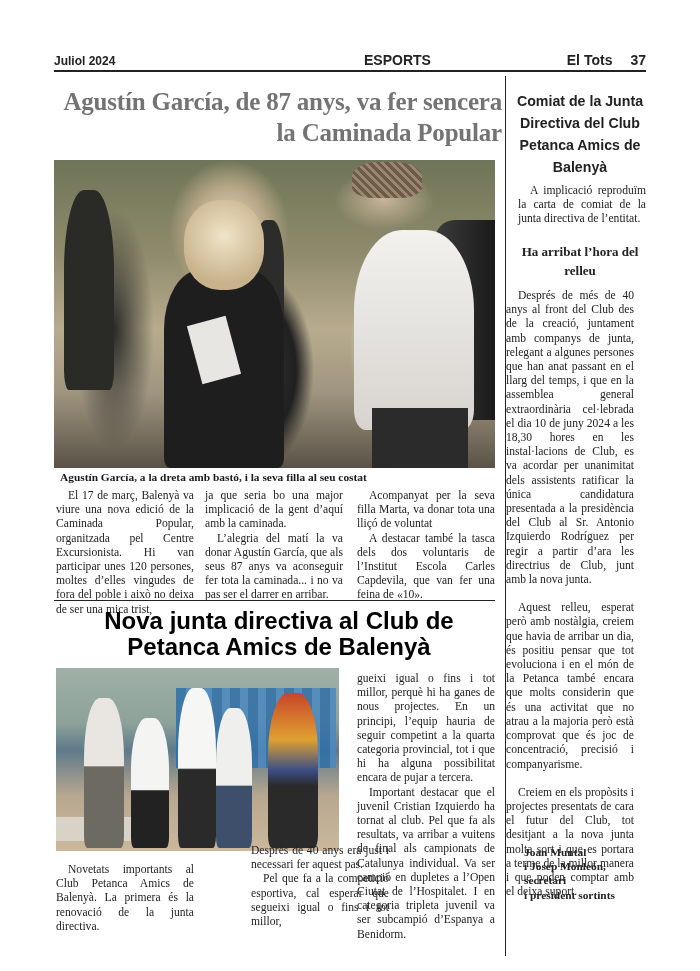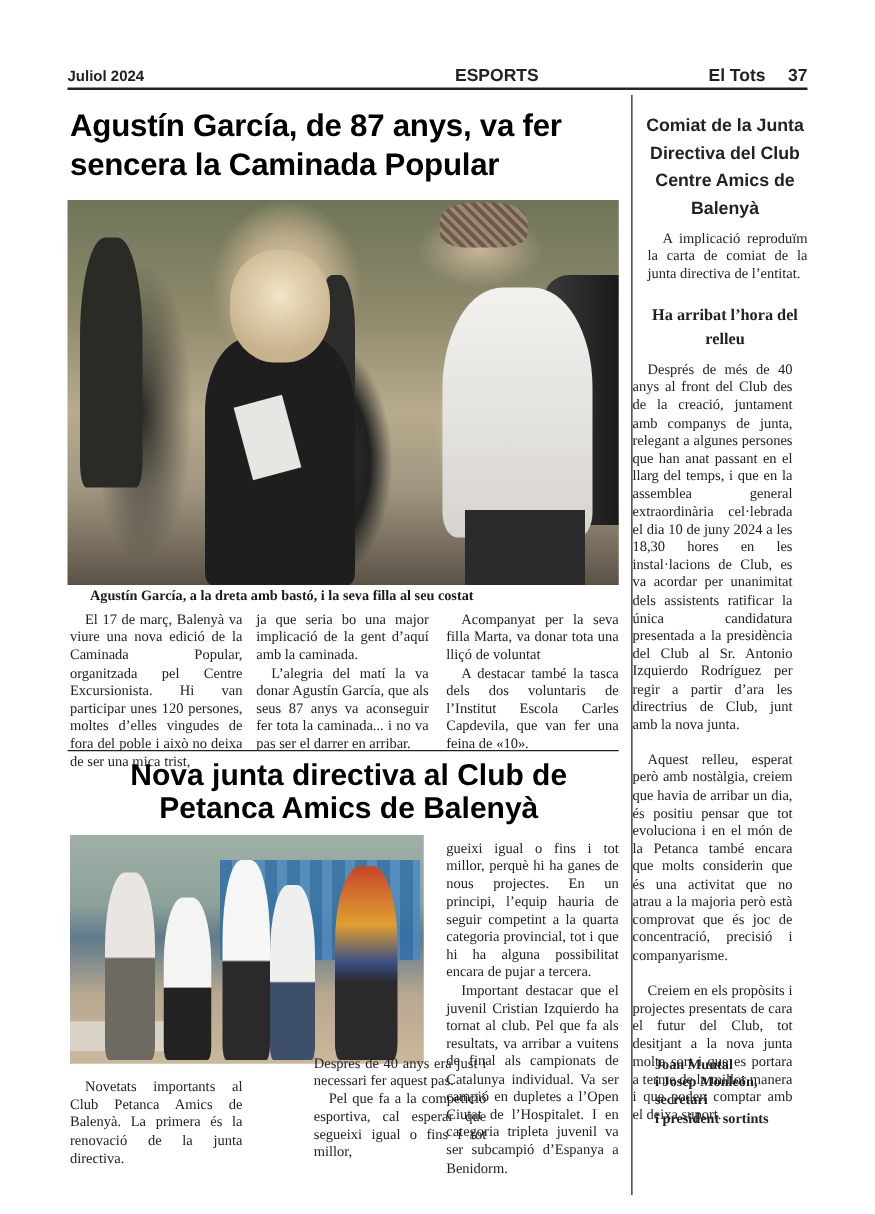--- a/index.html
+++ b/index.html
@@ -8,42 +8,42 @@
 
     .header { position: absolute; left: 54px; top: 52px; width: 592px; height: 20px; }
     .header .left { position: absolute; left: 0; top: 2px; font-family: "Liberation Sans", sans-serif; font-weight: bold; font-size: 12px; color: #222; }
     .header .center { position: absolute; left: 310px; top: 0; font-family: "Liberation Sans", sans-serif; font-weight: bold; font-size: 14px; color: #222; }
     .header .right { position: absolute; right: 0; top: 0; font-family: "Liberation Sans", sans-serif; font-weight: bold; font-size: 14px; color: #222; padding-left: 24px; }
     .header .right .pg { margin-left: 18px; }
     .header-rule { position: absolute; left: 54px; top: 70px; width: 592px; height: 2px; background: #222; }
 
     .vrule { position: absolute; left: 505px; top: 76px; width: 1px; height: 880px; background: #222; }
 
-    .h1 { position: absolute; left: 56px; top: 86px; width: 446px; text-align: left; font-family: Liberation Sans, sans-serif; font-weight: bold; font-size: 25px; line-height: 31px; color: #000000; letter-spacing: -0.2px; }
+    .h1 { position: absolute; left: 56px; top: 86px; width: 446px; text-align: right; font-family: Liberation Serif, serif; font-weight: bold; font-size: 25px; line-height: 31px; color: #737373; letter-spacing: -0.2px; }
 
     .photo1 { position: absolute; left: 54px; top: 160px; width: 441px; height: 308px; overflow: hidden;
       background:
         radial-gradient(ellipse 60px 70px at 175px 70px, #e6dcc8 0%, #b8a888 60%, transparent 100%),
         radial-gradient(ellipse 50px 30px at 330px 40px, #c8b49a 0%, transparent 100%),
         radial-gradient(ellipse 80px 120px at 360px 190px, #f0efee 0%, #d8d6d4 55%, transparent 80%),
         radial-gradient(ellipse 60px 100px at 200px 210px, #3a3a3a 0%, #202020 70%, transparent 100%),
         radial-gradient(ellipse 40px 120px at 60px 170px, #2a2a28 0%, transparent 100%),
         linear-gradient(180deg, #6f7558 0%, #8f8a6c 30%, #b8ab8e 55%, #a09680 75%, #5a5246 100%);
     }
     .photo1 .ph-hat { position: absolute; left: 298px; top: 2px; width: 70px; height: 36px; border-radius: 40% 40% 30% 30%; background: repeating-linear-gradient(45deg, #6d5b4a 0 3px, #9b8672 3px 6px); }
     .photo1 .ph-man { position: absolute; left: 300px; top: 70px; width: 120px; height: 200px; border-radius: 40% 40% 10% 10%; background: linear-gradient(180deg, #f2f1ee, #d7d4cf); }
     .photo1 .ph-man-pants { position: absolute; left: 318px; top: 248px; width: 96px; height: 60px; background: #2b2b2b; }
     .photo1 .ph-woman-hair { position: absolute; left: 130px; top: 40px; width: 80px; height: 90px; border-radius: 45%; background: radial-gradient(circle at 50% 40%, #f0e4c8, #c8b28c 70%); }
     .photo1 .ph-woman { position: absolute; left: 110px; top: 110px; width: 120px; height: 198px; border-radius: 30% 30% 5% 5%; background: #1e1e1e; }
     .photo1 .ph-paper { position: absolute; left: 140px; top: 160px; width: 40px; height: 60px; background: #e8e6e2; transform: rotate(-15deg); }
     .photo1 .ph-car { position: absolute; right: 0; top: 60px; width: 60px; height: 200px; border-radius: 20px 0 0 20px; background: linear-gradient(90deg, #3c3c3c, #1a1a1a); }
     .photo1 .ph-walker { position: absolute; left: 200px; top: 60px; width: 30px; height: 110px; border-radius: 40% 40% 10% 10%; background: #2c2c2a; }
     .photo1 .ph-hiker { position: absolute; left: 10px; top: 30px; width: 50px; height: 200px; border-radius: 40% 40% 10% 10%; background: #2a2a26; }
 
-    .caption1 { position: absolute; left: 72px; top: 471px; width: 440px; font-family: "Liberation Serif", serif; font-weight: bold; font-size: 11.4px; color: #1a1a1a; }
+    .caption1 { position: absolute; left: 60px; top: 471px; width: 440px; font-family: "Liberation Serif", serif; font-weight: bold; font-size: 11.4px; color: #1a1a1a; }
 
     .body-col { position: absolute; font-family: "Liberation Serif", serif; font-size: 11.6px; line-height: 14.2px; color: #222; text-align: justify; hyphens: auto; }
     .body-col p { text-indent: 12px; }
     .c1a { left: 56px; top: 489px; width: 138px; }
     .c1b { left: 205px; top: 489px; width: 138px; }
     .c1c { left: 357px; top: 489px; width: 138px; }
 
     .section-rule { position: absolute; left: 54px; top: 600px; width: 441px; height: 1px; background: #222; }
 
     .h2 { position: absolute; left: 56px; top: 608px; width: 446px; text-align: center; font-family: "Liberation Sans", sans-serif; font-weight: bold; font-size: 24px; line-height: 26px; color: #000000; }
@@ -129,21 +129,21 @@
 </div>
 <div class="body-col c2b">
   <p style="text-indent:0">Després de 40 anys era just i necessari fer aquest pas.</p>
   <p>Pel que fa a la competició esportiva, cal esperar que segueixi igual o fins i tot millor,</p>
 </div>
 <div class="body-col c2c">
   <p style="text-indent:0">gueixi igual o fins i tot millor, perquè hi ha ganes de nous projectes. En un principi, l’equip hauria de seguir competint a la quarta categoria provincial, tot i que hi ha alguna possibilitat encara de pujar a tercera.</p>
   <p>Important destacar que el juvenil Cristian Izquierdo ha tornat al club. Pel que fa als resultats, va arribar a vuitens de final als campionats de Catalunya individual. Va ser campió en dupletes a l’Open Ciutat de l’Hospitalet. I en categoria tripleta juvenil va ser subcampió d’Espanya a Benidorm.</p>
 </div>
 
-<div class="side-title">Comiat de la Junta Directiva del Club Centre Amics de Balenyà</div>
+<div class="side-title">Comiat de la Junta Directiva del Club Petanca Amics de Balenyà</div>
 <div class="body-col side-intro">
   <p>A implicació reproduïm la carta de comiat de la junta directiva de l’entitat.</p>
 </div>
 <div class="side-sub">Ha arribat l’hora del relleu</div>
 <div class="body-col side-body">
   <p>Després de més de 40 anys al front del Club des de la creació, juntament amb companys de junta, relegant a algunes persones que han anat passant en el llarg del temps, i que en la assemblea general extraordinària cel·lebrada el dia 10 de juny 2024 a les 18,30 hores en les instal·lacions de Club, es va acordar per unanimitat dels assistents ratificar la única candidatura presentada a la presidència del Club al Sr. Antonio Izquierdo Rodríguez per regir a partir d’ara les directrius de Club, junt amb la nova junta.</p>
   <p>Aquest relleu, esperat però amb nostàlgia, creiem que havia de arribar un dia, és positiu pensar que tot evoluciona i en el món de la Petanca també encara que molts considerin que és una activitat que no atrau a la majoria però està comprovat que és joc de concentració, precisió i companyarisme.</p>
   <p>Creiem en els propòsits i projectes presentats de cara el futur del Club, tot desitjant a la nova junta molta sort i que es portara a terme de la millor manera i que poden comptar amb el deixa suport.</p>
 </div>
 <div class="side-sign">

